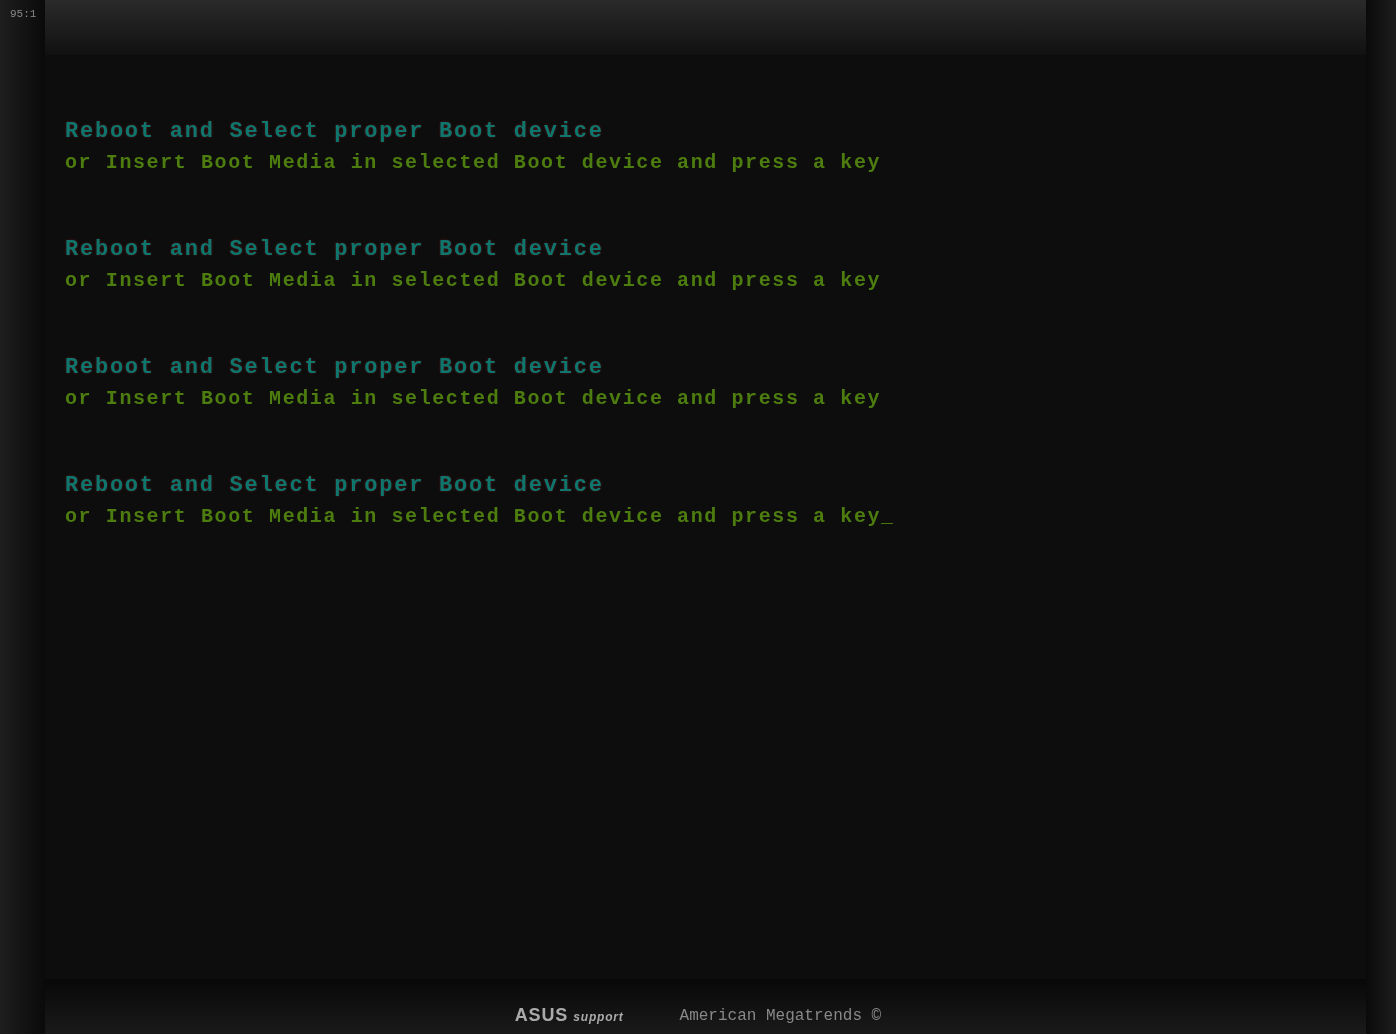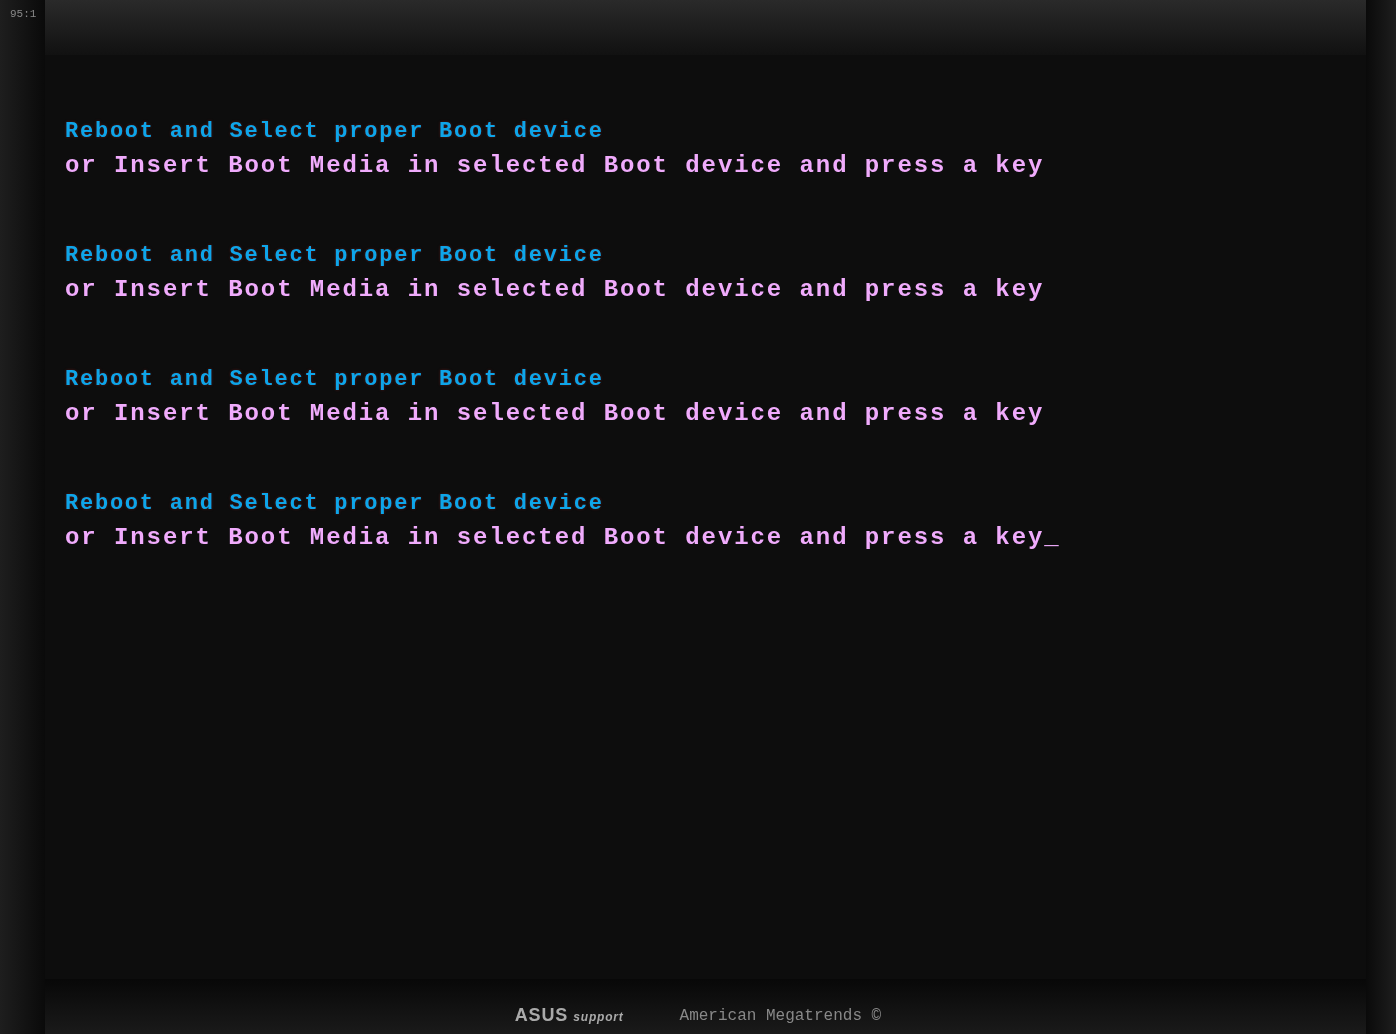--- a/index.html
+++ b/index.html
@@ -64,31 +64,31 @@
       flex-direction: column;
       justify-content: flex-start;
       padding: 60px 20px 20px 20px;
     }
 
     .message-block {
       margin-bottom: 55px;
     }
 
     .line1 {
-      color: #0ea5e9;
+      color: #0f766e;
       font-size: 22px;
       font-weight: bold;
       letter-spacing: 0.08em;
       line-height: 1.5;
       text-shadow: 0 0 3px rgba(180, 40, 40, 0.4);
     }
 
     .line2 {
-      color: #f0abfc;
-      font-size: 24px;
+      color: #4d7c0f;
+      font-size: 20px;
       font-weight: bold;
       letter-spacing: 0.08em;
       line-height: 1.5;
     }
 
     .bottom-bar {
       position: absolute;
       bottom: 8px;
       left: 0;
       right: 0;

